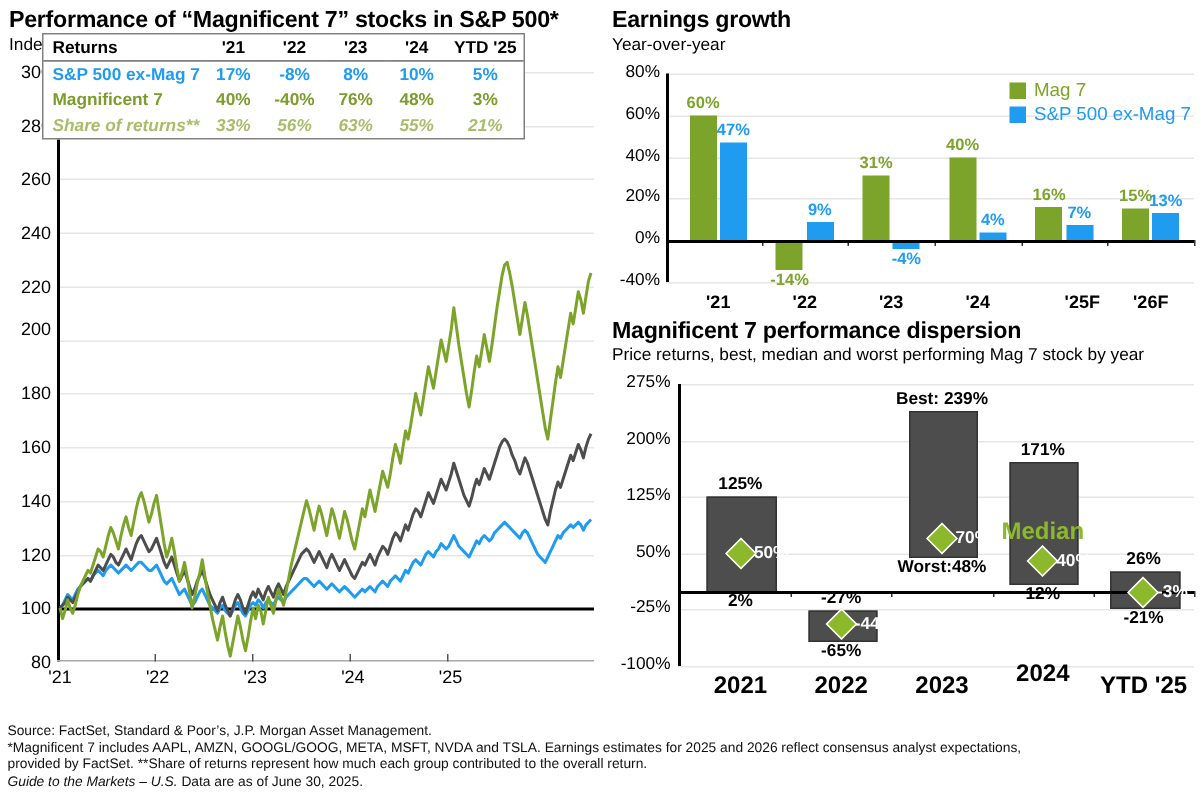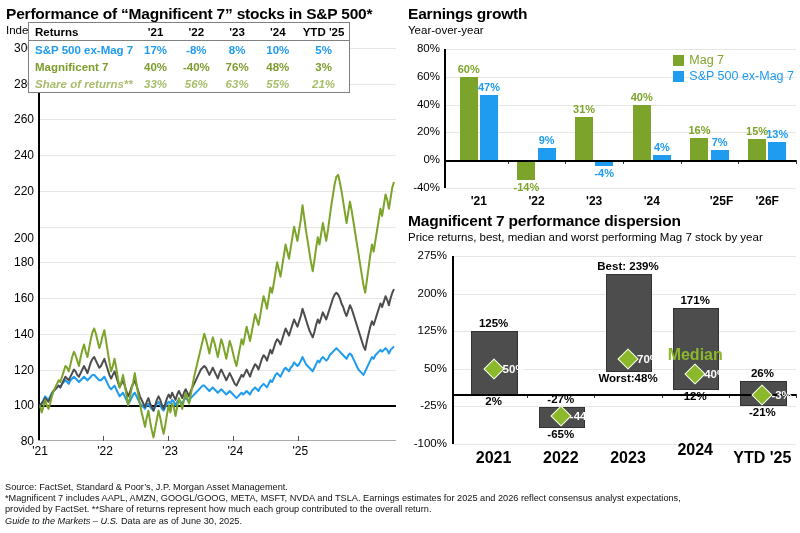--- a/index.html
+++ b/index.html
@@ -193,21 +193,21 @@
         <div class="ytick" style="top: 357.273px;">100</div>
         <div class="gridline" style="top: 321.545px;"></div>
         <div class="ytick" style="top: 321.545px;">120</div>
         <div class="gridline" style="top: 285.818px;"></div>
         <div class="ytick" style="top: 285.818px;">140</div>
         <div class="gridline" style="top: 250.091px;"></div>
         <div class="ytick" style="top: 250.091px;">160</div>
         <div class="gridline" style="top: 214.364px;"></div>
         <div class="ytick" style="top: 214.364px;">180</div>
         <div class="gridline" style="top: 178.636px;"></div>
-        <div class="ytick" style="top: 190px;">200</div>
+        <div class="ytick" style="top: 171px;">200</div>
         <div class="gridline" style="top: 142.909px;"></div>
         <div class="ytick" style="top: 142.909px;">220</div>
         <div class="gridline" style="top: 107.182px;"></div>
         <div class="ytick" style="top: 107.182px;">240</div>
         <div class="gridline" style="top: 71.4545px;"></div>
         <div class="ytick" style="top: 71.4545px; margin-left: 16px;">260</div>
         <div class="gridline" style="top: 35.7273px;"></div>
         <div class="ytick" style="top: 35.7273px;">280</div>
         <div class="gridline" style="top: 0px;"></div>
         <div class="ytick" style="top: 0px;">300</div>

